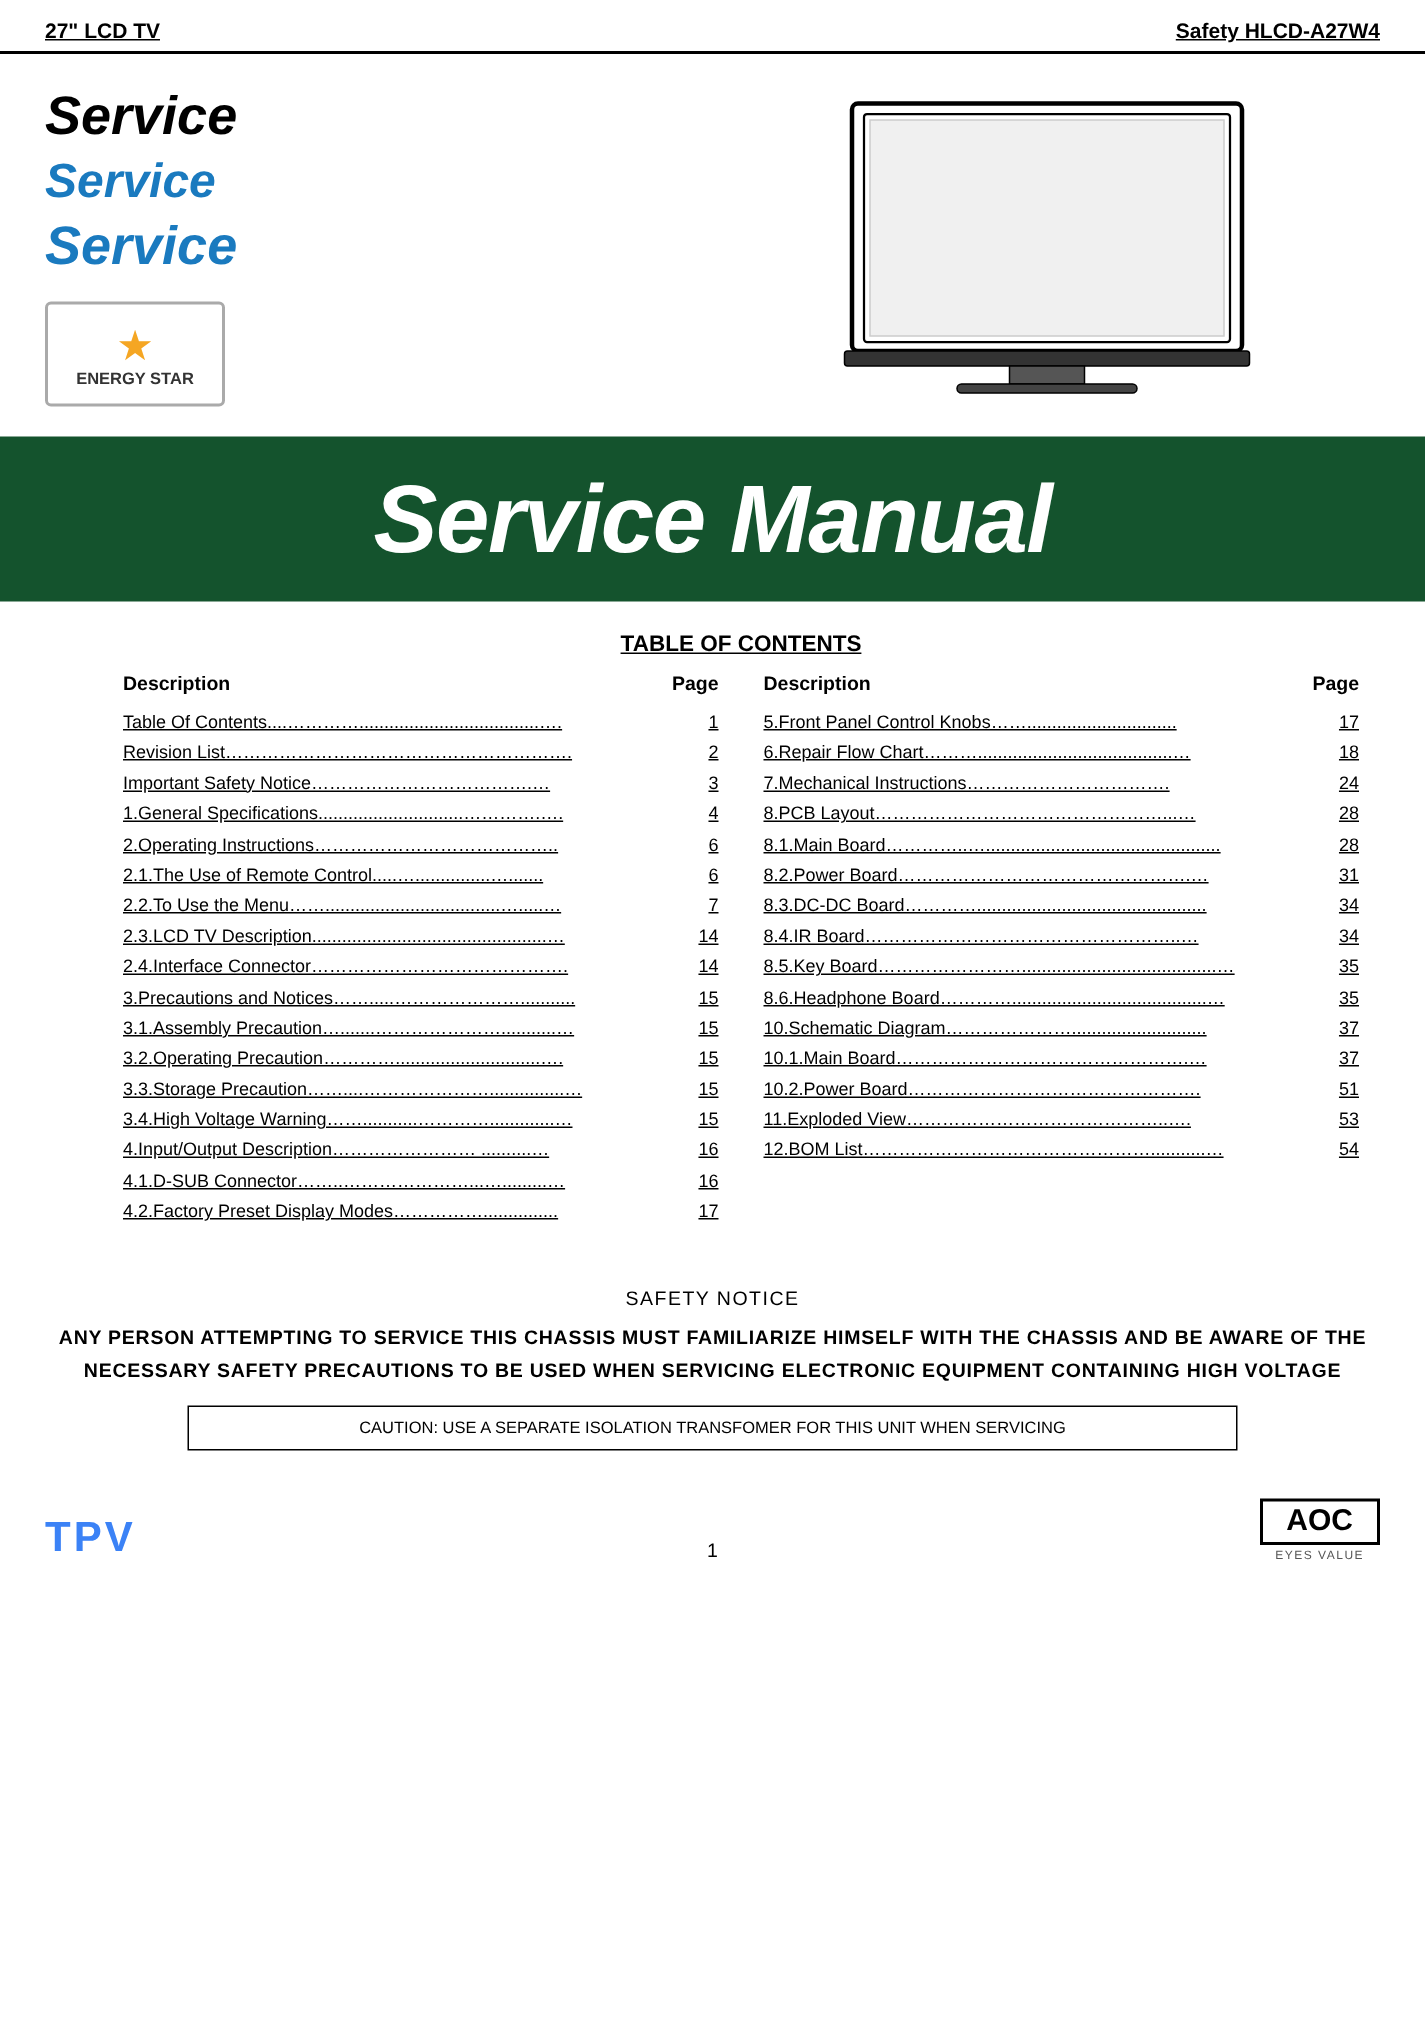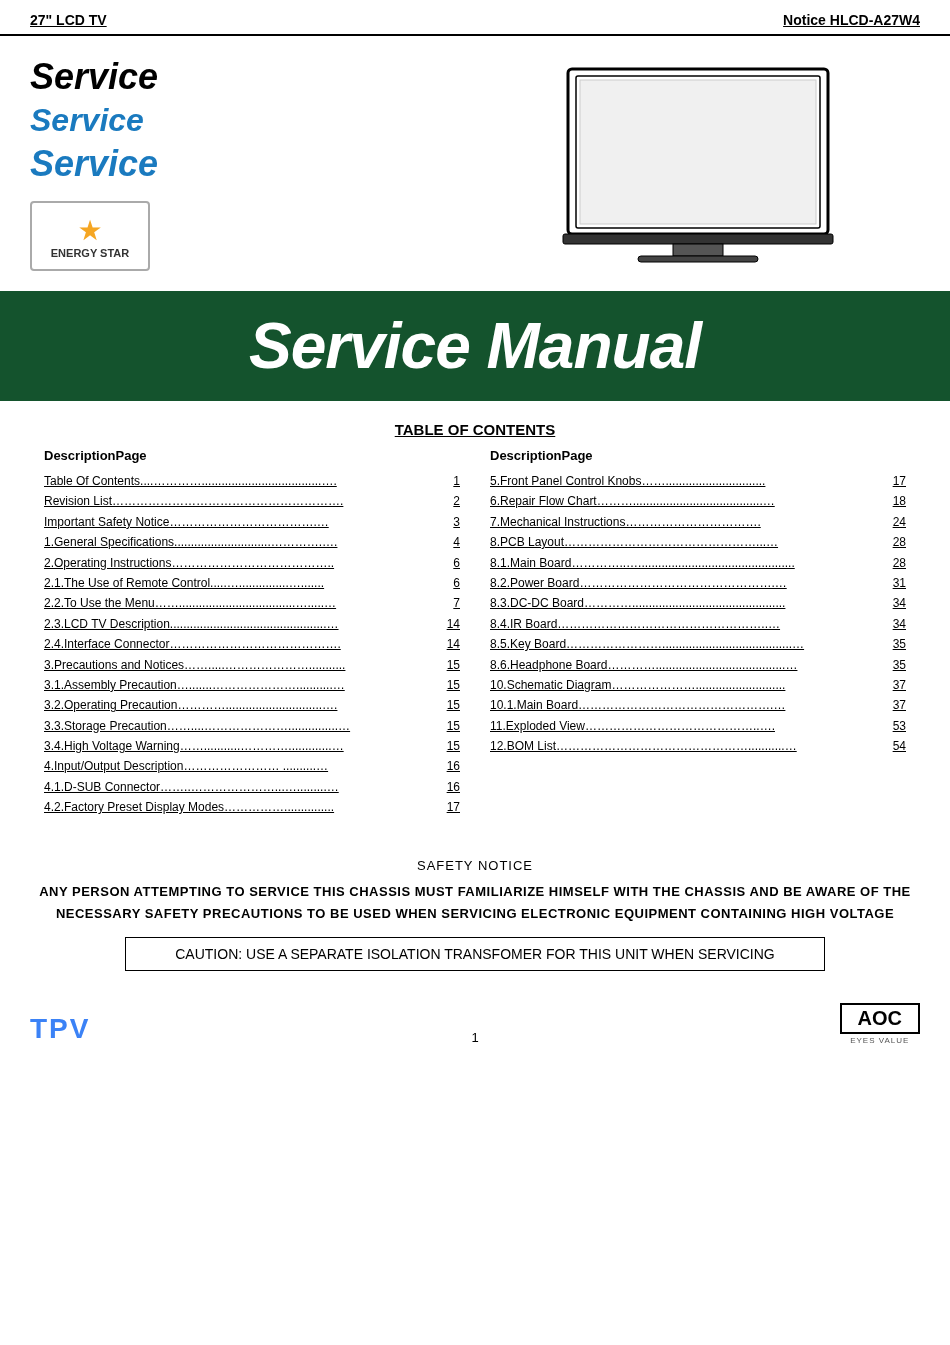--- a/index.html
+++ b/index.html
@@ -110,38 +110,39 @@
       font-size: 64px;
       font-weight: 900;
       font-style: italic;
       letter-spacing: -1px;
       font-family: Arial Black, Arial, sans-serif;
     }
 
     
     .toc-section {
       padding: 10px 44px;
+      margin-left: 38px;
     }
     .toc-title {
       text-align: center;
       font-weight: bold;
       font-size: 15px;
       margin-bottom: 10px;
       text-decoration: underline;
     }
     .toc-columns {
       display: flex;
       gap: 30px;
     }
     .toc-col {
       flex: 1;
     }
     .toc-header-row {
       display: flex;
-      justify-content: flex-start;
+      justify-content: space-between;
       font-weight: bold;
       font-size: 13px;
       margin-bottom: 6px;
       padding-bottom: 2px;
     }
     .toc-item {
       display: flex;
       justify-content: space-between;
       font-size: 12px;
       line-height: 1.7;
@@ -171,21 +172,21 @@
       text-align: justify;
       line-height: 1.7;
       font-weight: bold;
       letter-spacing: 0.5px;
       text-align: center;
     }
     .caution-box {
       border: 1px solid #000;
       padding: 8px 36px;
       margin: 12px auto;
-      font-size: 14px;
+      font-size: 11px;
       font-weight: normal;
       max-width: 700px;
       text-align: center;
     }
 
     
     .footer {
       display: flex;
       justify-content: space-between;
       align-items: flex-end;
@@ -221,21 +222,21 @@
       margin-top: 2px;
     }
   </style>
 </head>
 <body>
 
 <div class="page-wrapper">
 
   <div class="header">
     <span class="header-left">27" LCD TV</span>
-    <span class="header-right">Notice HLCD-A27W4</span>
+    <span class="header-right">Safety HLCD-A27W4</span>
   </div>
 
   <div class="top-section">
     <div class="top-left">
       <div class="service-text-plain">Service</div>
       <div class="service-text-blue-outline">Service</div>
       <div class="service-text-blue-bold">Service</div>
       <div class="energy-star-box">
         <div class="energy-star-star">★</div>
         <div class="energy-star-logo">ENERGY STAR</div>
@@ -393,20 +394,24 @@
             </div>
             <div class="toc-item">
               <span class="toc-item-text">10.Schematic  Diagram…………………...........................</span>
               <span class="toc-item-page">37</span>
             </div>
             <div class="toc-item">
               <span class="toc-item-text">10.1.Main  Board………………………………………….…</span>
               <span class="toc-item-page">37</span>
             </div>
             <div class="toc-item">
+              <span class="toc-item-text">10.2.Power  Board………………………………………….</span>
+              <span class="toc-item-page">51</span>
+            </div>
+            <div class="toc-item">
               <span class="toc-item-text">11.Exploded  View……………………………………..….</span>
               <span class="toc-item-page">53</span>
             </div>
             <div class="toc-item">
               <span class="toc-item-text">12.BOM  List…………………………………………...........…</span>
               <span class="toc-item-page">54</span>
             </div>
           </div>
       </div>
     </div>

